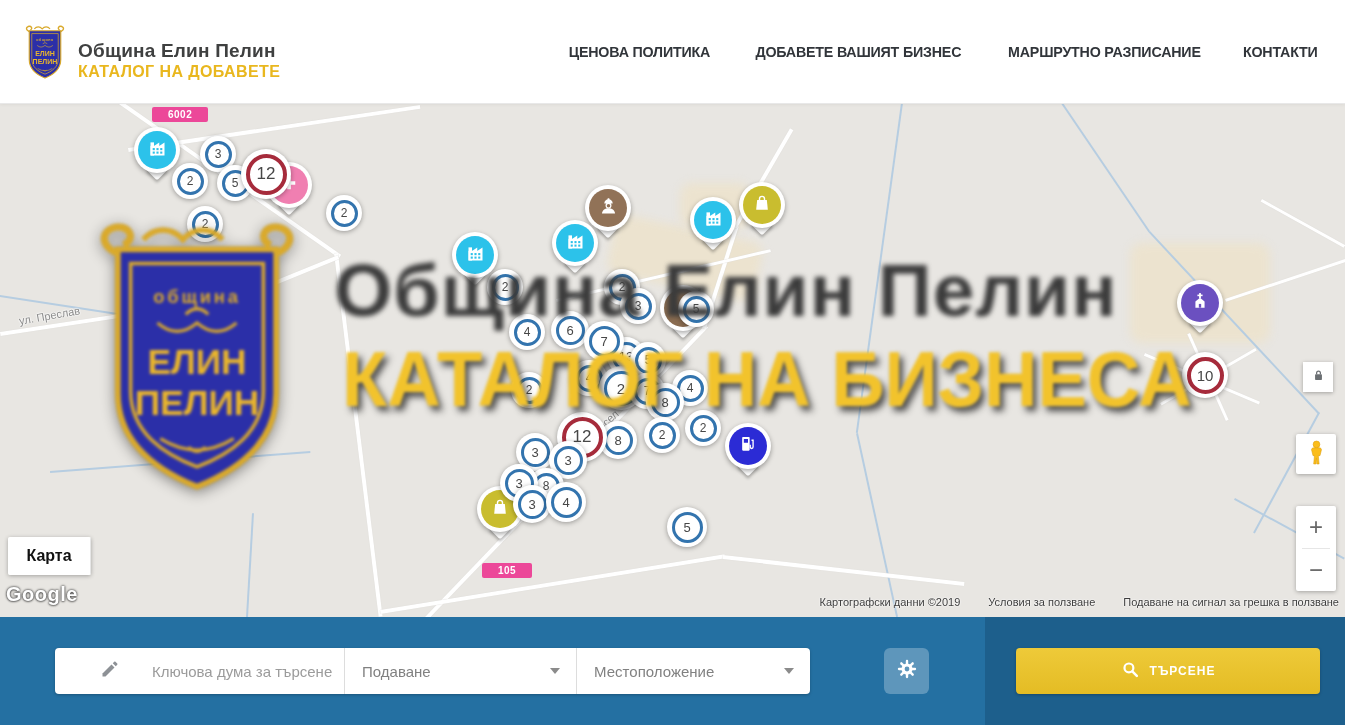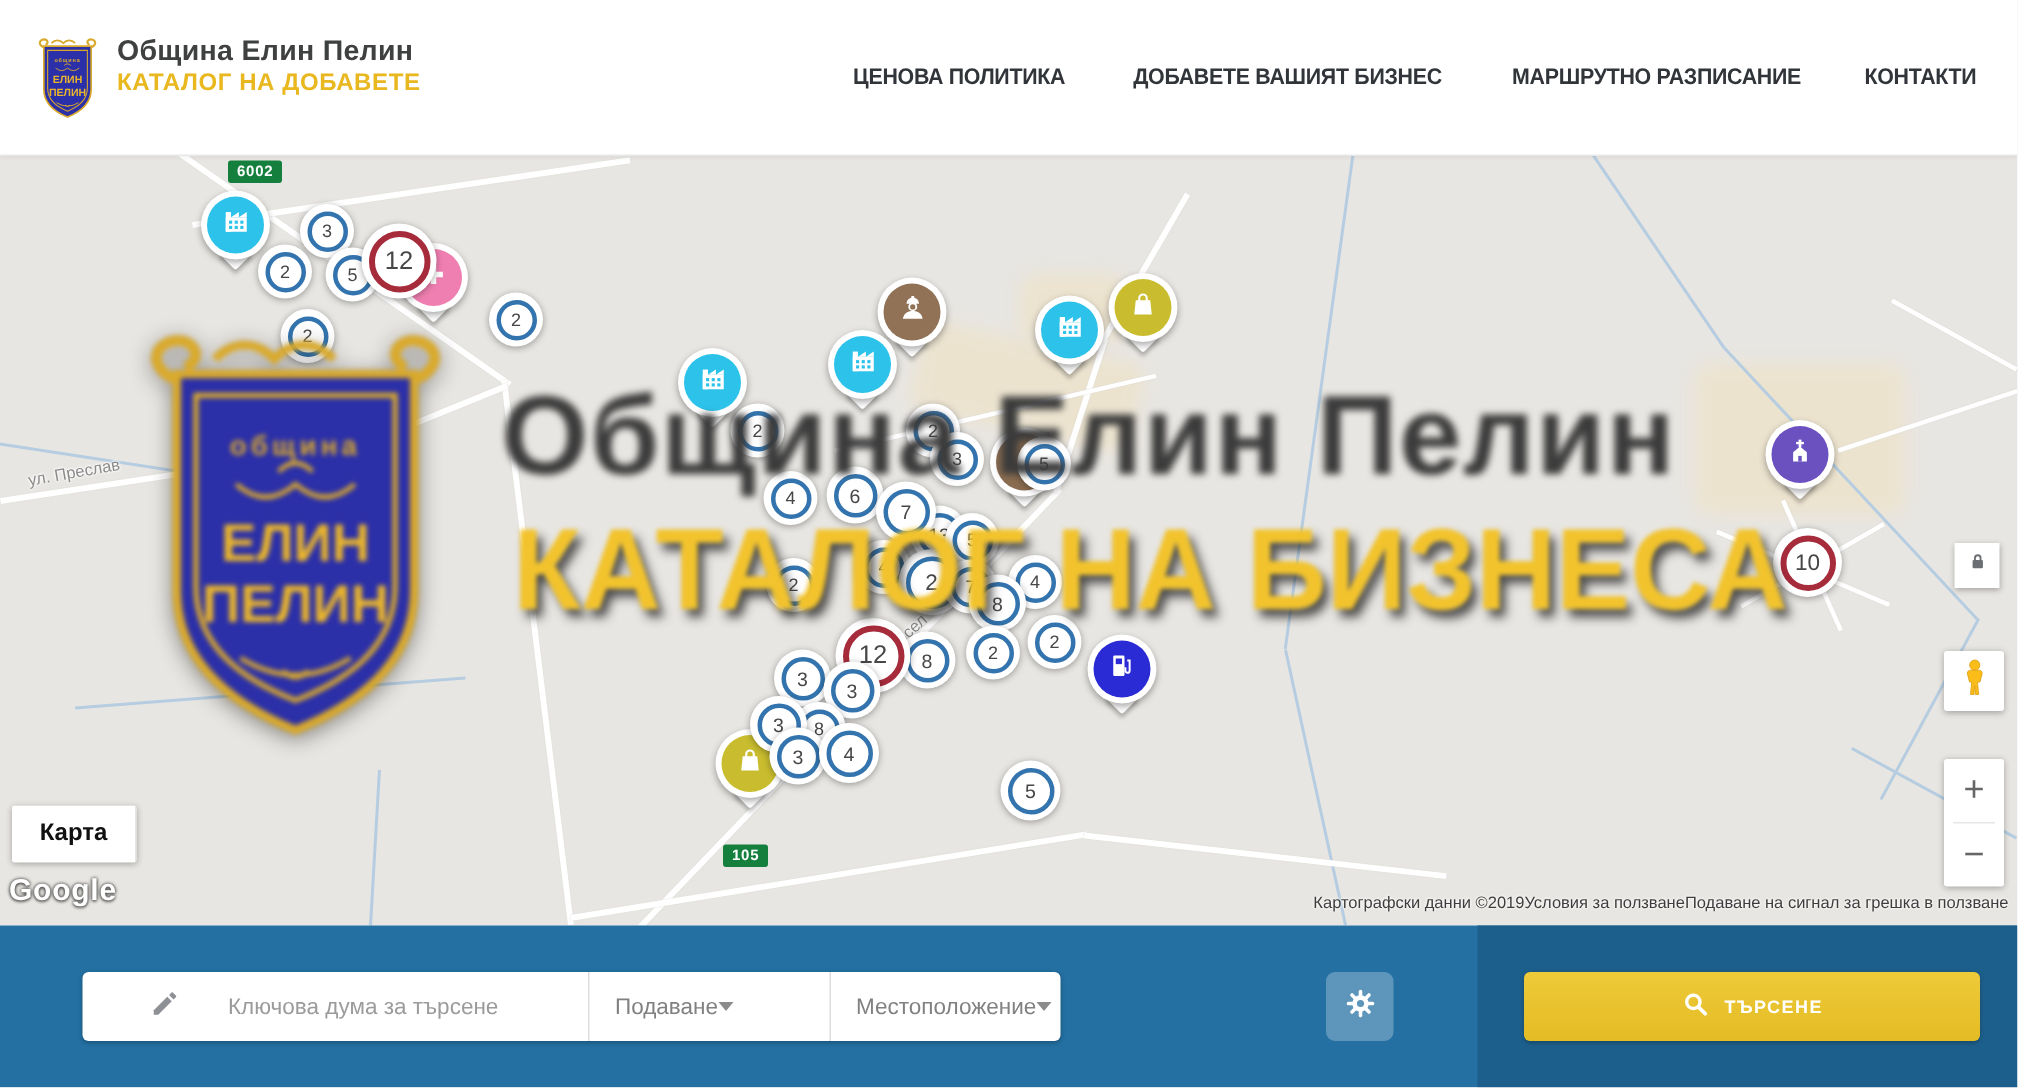--- a/index.html
+++ b/index.html
@@ -2,36 +2,36 @@
 <html><head>
 <meta charset="utf-8">
 <style>
   html,body{margin:0;padding:0;background:#fff;}
   #app{position:relative;width:1345px;height:725px;overflow:hidden;
        font-family:"Liberation Sans",sans-serif;background:#fff;}
 
   
   .header{position:absolute;left:0;top:0;width:1345px;height:103px;background:#fff;
           border-bottom:1px solid #e8e8e8;box-shadow:0 1px 3px rgba(0,0,0,.05);z-index:40;}
-  .brand{position:absolute;left:22px;top:24px;display:flex;align-items:flex-start;cursor:pointer;}
+  .brand{position:absolute;left:22px;top:24px;display:flex;align-items:flex-end;cursor:pointer;}
   .brand-emblem{width:46px;height:58px;margin-right:10px;}
   .brand-title{font-size:19px;font-weight:bold;color:#3f4040;letter-spacing:.2px;line-height:1.15;}
   .brand-sub{font-size:16px;font-weight:bold;color:#e9b71e;letter-spacing:.4px;line-height:1.25;}
   .nav{position:absolute;right:25px;top:0;height:103px;display:flex;align-items:center;gap:36px;}
   .nav-item{font-size:15px;font-weight:bold;color:#31353a;letter-spacing:-.2px;cursor:pointer;
             transform:scaleX(.95);transform-origin:center;white-space:nowrap;}
 
   
   .map{position:absolute;left:0;top:103px;width:1345px;height:514px;background:#e8e6e2;overflow:hidden;cursor:grab;}
   .patch{position:absolute;background:#ece3cf;filter:blur(5px);border-radius:12px;}
   .road{position:absolute;height:4px;background:#fff;transform-origin:0 0;box-shadow:0 0 1px #d8d6d2;}
   .road.thin{height:2.5px;}
   .bline{position:absolute;height:1.5px;background:#b6cde1;transform-origin:0 0;}
-  .shield{position:absolute;background:#15803d;color:#fff;font-size:10px;font-weight:bold;
-          padding:2px 6px;border-radius:2px;letter-spacing:.5px;}
+  .shield{position:absolute;background:#ec4899;color:#fff;font-size:10px;font-weight:bold;
+          padding:2px 16px;border-radius:2px;letter-spacing:.5px;}
   .street-label{position:absolute;font-size:11px;color:#8b8b8b;white-space:nowrap;transform-origin:0 0;
           text-shadow:0 0 2px #fff,0 0 2px #fff,0 0 2px #fff;}
 
   
   .pin{position:absolute;width:46px;height:60px;transform:translate(-50%,-50%);z-index:3;cursor:pointer;}
   .pin .tail{position:absolute;left:50%;top:34px;width:16px;height:16px;background:#fff;
              transform:translateX(-50%) rotate(45deg);border-radius:2px;box-shadow:2px 2px 3px rgba(0,0,0,.25);}
   .pin .disc{position:absolute;left:50%;top:0;transform:translateX(-50%);width:46px;height:46px;background:#fff;
              border-radius:50%;box-shadow:0 2px 5px rgba(0,0,0,.35);display:flex;align-items:center;justify-content:center;}
   .pin .inner{width:38px;height:38px;border-radius:50%;background:var(--pin);
@@ -61,30 +61,30 @@
   .zoomdiv{height:1px;background:#e6e6e6;margin:0 6px;}
   .maptype{position:absolute;left:8px;top:434px;display:flex;z-index:10;box-shadow:0 1px 4px rgba(0,0,0,.3);
            border-radius:2px;overflow:hidden;}
   .maptype .mt{height:38px;background:#fff;display:flex;align-items:center;justify-content:center;
            font-size:16px;cursor:pointer;}
   .mt-map{width:82px;font-weight:bold;color:#111;border-right:1px solid #e6e6e6;}
   .mt-sat{width:104px;color:#6b6b6b;}
   .glogo{position:absolute;left:6px;top:480px;z-index:10;font-size:20px;font-weight:bold;color:#fff;cursor:pointer;
          letter-spacing:.5px;
          text-shadow:0 1px 2px rgba(0,0,0,.45),1px 0 2px rgba(80,80,80,.5),-1px 0 2px rgba(80,80,80,.5),0 -1px 2px rgba(80,80,80,.4);}
-  .attrib{position:absolute;right:6px;top:493px;display:flex;gap:0;z-index:10;font-size:11px;color:#3d3d3d;
+  .attrib{position:absolute;right:6px;top:493px;display:flex;gap:28px;z-index:10;font-size:11px;color:#3d3d3d;
           text-shadow:0 0 2px #fff,0 0 2px #fff;}
   .attrib span{white-space:nowrap;}
   .attrib .lnk{cursor:pointer;}
 
   
   .searchbar{position:absolute;left:0;top:617px;width:1345px;height:108px;background:#2470a2;z-index:40;}
   .searchbar .dark{position:absolute;left:985px;top:0;width:360px;height:108px;background:#1d5f8c;}
-  .sgroup{position:absolute;left:55px;top:31px;width:652px;height:46px;background:#fff;border-radius:4px;
-          display:flex;box-shadow:0 1px 3px rgba(0,0,0,.25);gap:48px;}
+  .sgroup{position:absolute;left:55px;top:31px;width:755px;height:46px;background:#fff;border-radius:4px;
+          display:flex;box-shadow:0 1px 3px rgba(0,0,0,.25);}
   .seg{display:flex;align-items:center;height:100%;}
   .seg-kw{width:303px;padding-left:45px;box-sizing:border-box;gap:30px;}
   .seg-kw input{border:none;outline:none;font-size:15px;color:#555;width:190px;
           font-family:"Liberation Sans",sans-serif;background:transparent;}
   .seg-kw input::placeholder{color:#9b9b9b;}
   .seg-dd{border-left:1px solid #ddd;box-sizing:border-box;padding:0 16px 0 17px;cursor:pointer;
           justify-content:space-between;color:#818181;font-size:15px;}
   .seg-cat{width:255px;}
   .seg-loc{width:257px;}
   .chev{width:0;height:0;border-left:5px solid transparent;border-right:5px solid transparent;

